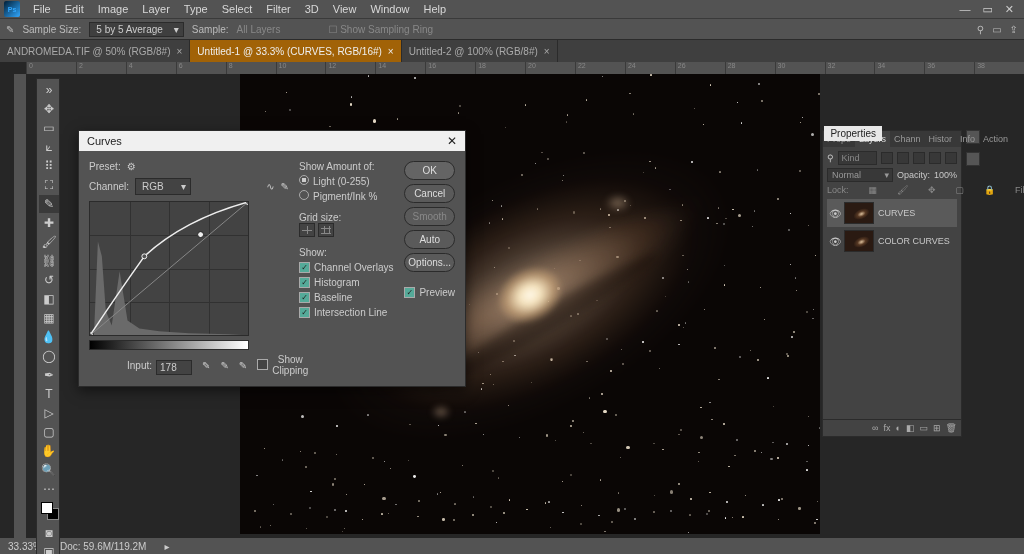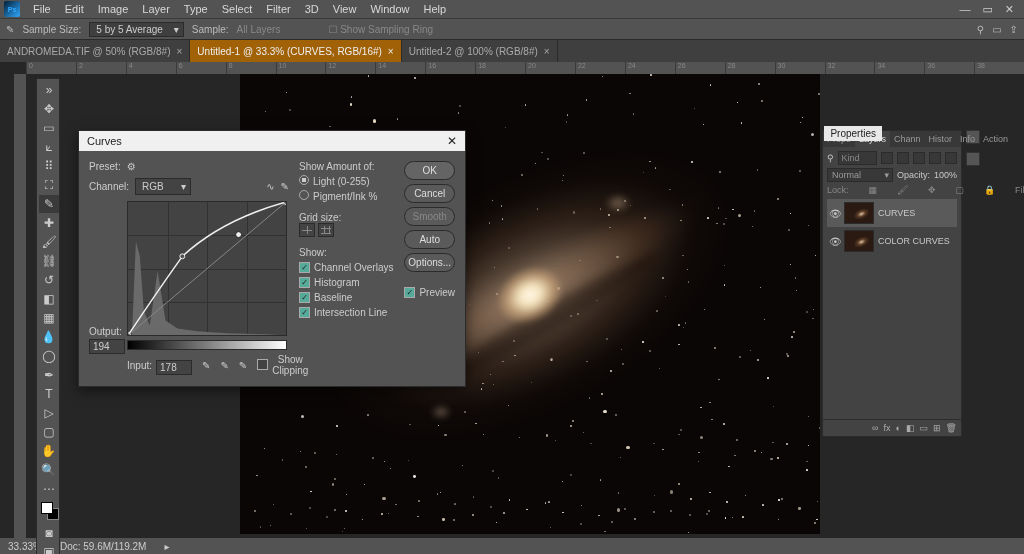--- a/index.html
+++ b/index.html
@@ -602,26 +602,20 @@
       </div>
       <div class="dlg-row">
         <span>Channel:</span>
         <span class="select" style="flex:0 0 56px">RGB</span>
         <span style="margin-left:auto;display:flex;gap:6px;">
           <span>∿</span>
           <span>✎</span>
         </span>
       </div>
       <div style="display:flex;">
-        <div style="display:flex; flex-direction:column; justify-content:flex-end; width:38px;">
-          <div class="io-box">
-            <span>Output:</span>
-            <input value="194" style="">
-          </div>
-        </div>
         <div>
           <div class="curvebox" style="margin-left:0;">
             <div class="grid-line" style="left:25%;top:0;bottom:0;width:1px;"></div>
             <div class="grid-line" style="left:50%;top:0;bottom:0;width:1px;"></div>
             <div class="grid-line" style="left:75%;top:0;bottom:0;width:1px;"></div>
             <div class="grid-line" style="top:25%;left:0;right:0;height:1px;"></div>
             <div class="grid-line" style="top:50%;left:0;right:0;height:1px;"></div>
             <div class="grid-line" style="top:75%;left:0;right:0;height:1px;"></div>
             <svg viewBox="0 0 160 135">
               <polygon fill="#6a6a6a" points="4,135 8,40 12,55 16,110 22,125 30,70 38,120 50,128 70,131 100,133 140,134 160,135"></polygon>

